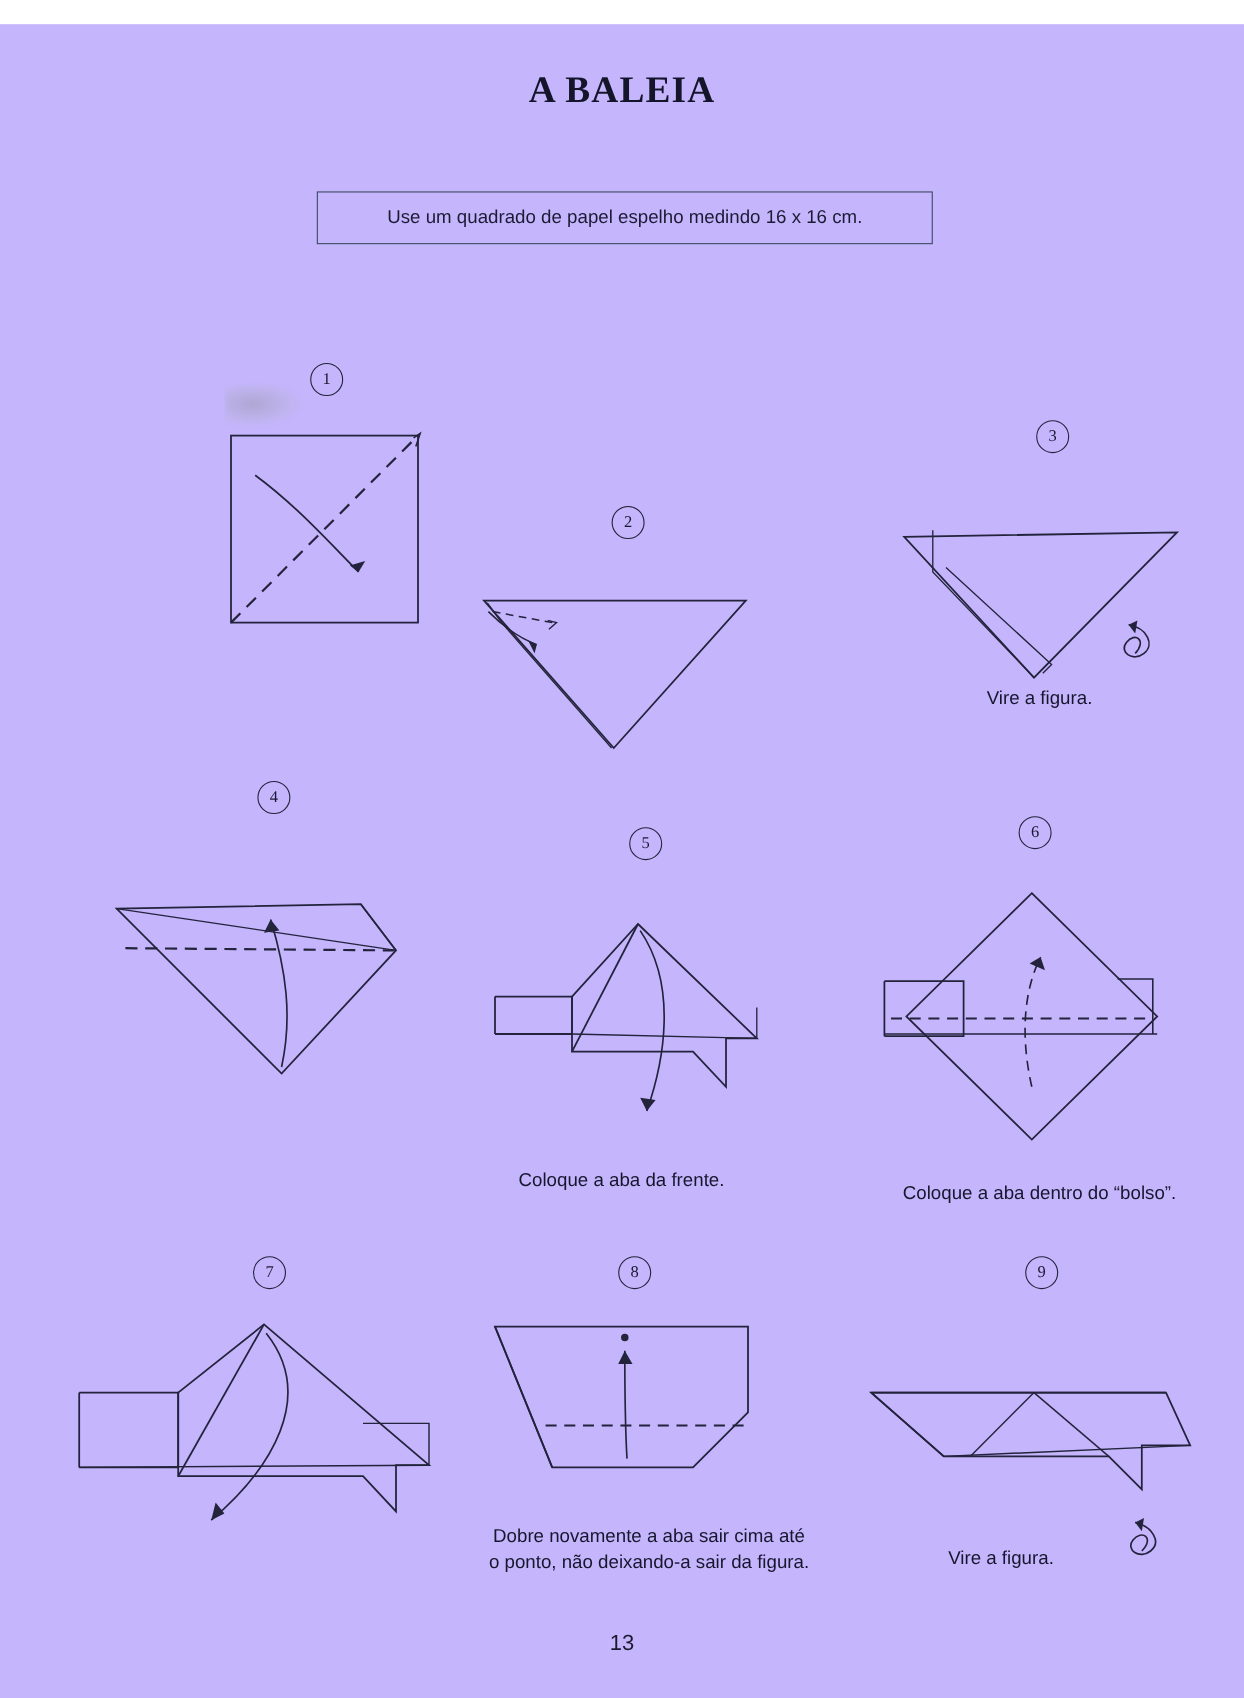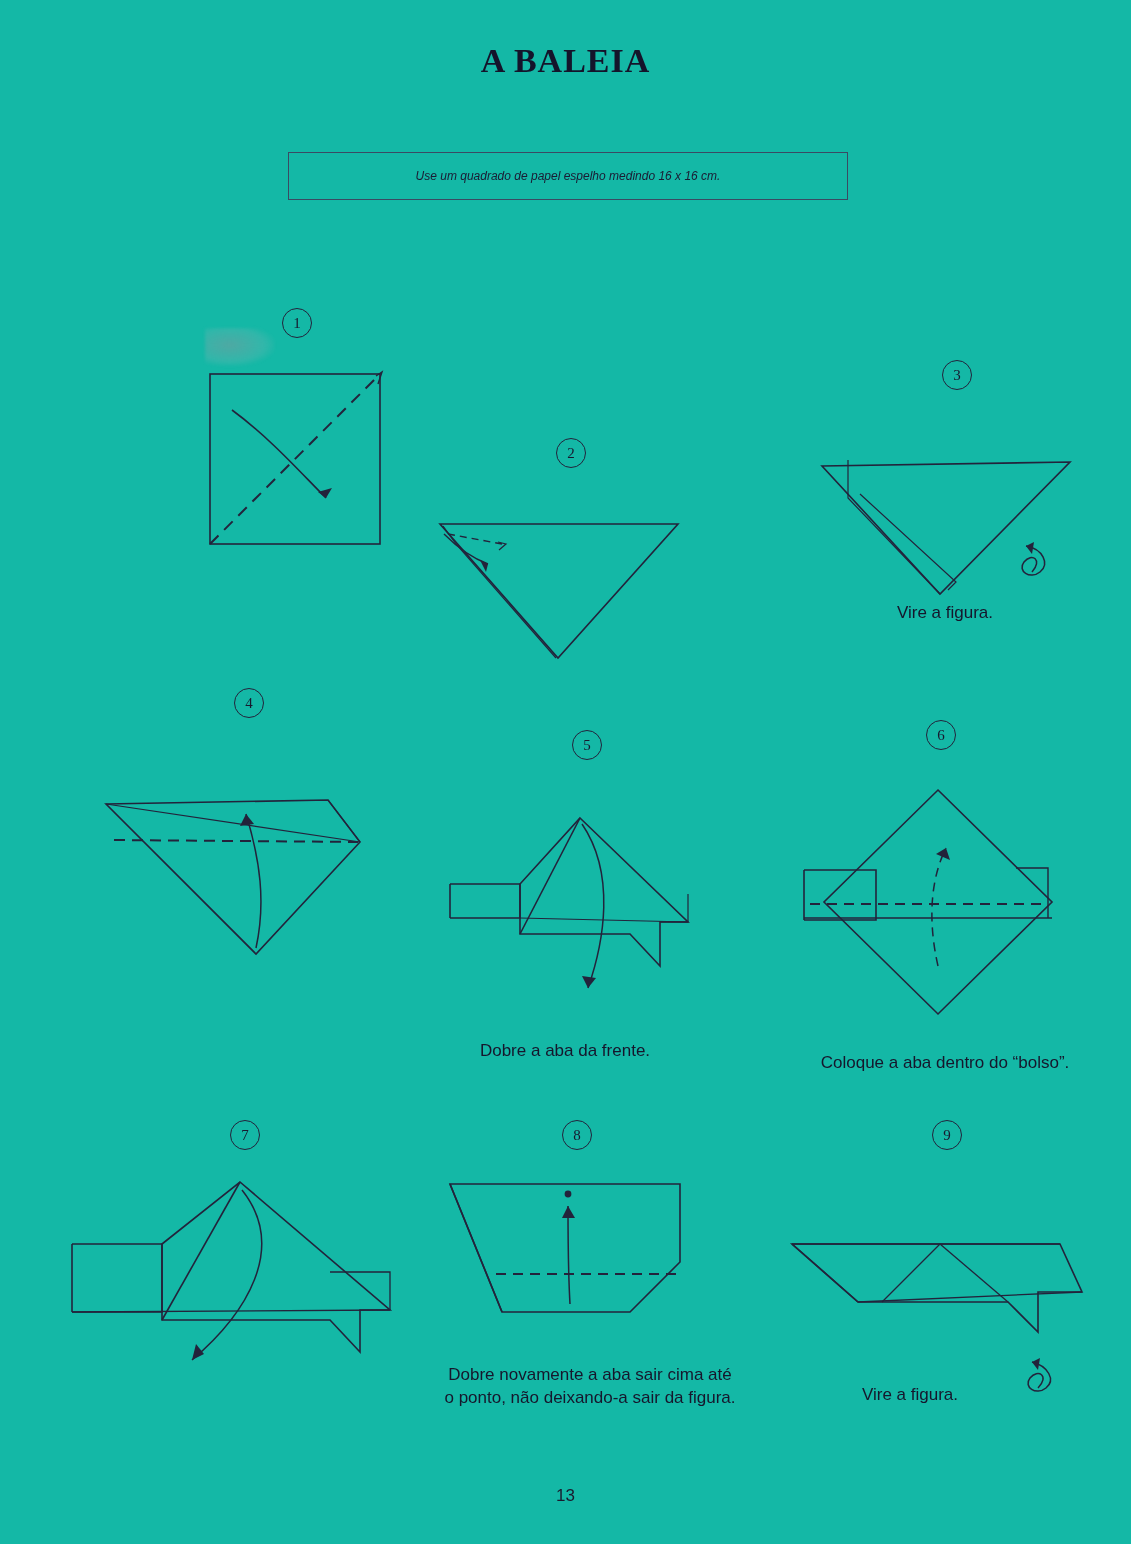--- a/index.html
+++ b/index.html
@@ -11,21 +11,22 @@
     width: 1131px;
     height: 1544px;
     position: relative;
     font-family: "Liberation Sans", sans-serif;
     color: #1a1a2e;
     overflow: hidden;
   }
   .page {
     position: absolute;
     inset: 0;
-    background: #14b8a6;
+    background: #c4b5fd;
+    margin-top: 22px;
   }
   #title {
     position: absolute;
     top: 42px;
     left: 0;
     width: 100%;
     text-align: center;
     font-family: "Liberation Serif", serif;
     font-weight: bold;
     font-size: 34px;
@@ -38,22 +39,21 @@
     left: 288px;
     width: 560px;
     height: 48px;
     border: 1px solid #3a4a63;
     box-sizing: border-box;
     display: flex;
     align-items: center;
     justify-content: center;
   }
   #material-box .txt {
-    font-style: italic;
-    font-size: 12px;
+    font-size: 17px;
     color: #1b1b33;
   }
   .step {
     position: absolute;
   }
   .stepnum {
     position: absolute;
     width: 28px;
     height: 28px;
     border: 1.3px solid #23233b;
@@ -72,21 +72,21 @@
     color: #16162c;
     text-align: center;
     line-height: 1.35;
   }
   #page-number {
     position: absolute;
     left: 0;
     width: 100%;
     bottom: 38px;
     text-align: center;
-    font-size: 17px;
+    font-size: 20px;
     color: #1a1a2e;
   }
   svg { display: block; overflow: visible; }
   .smudge {
     position: absolute;
     left: 205px;
     top: 328px;
     width: 70px;
     height: 38px;
     background: radial-gradient(ellipse at 35% 45%, rgba(150,150,160,0.45) 0%, rgba(180,180,190,0.18) 55%, rgba(255,255,255,0) 75%);
@@ -158,21 +158,21 @@
     <svg width="330" height="250" viewBox="0 0 330 250" style="position:absolute; left:0; top:40px;">
       <polyline points="30,122 100,122 100,156 30,156" fill="none" stroke="#23233b" stroke-width="1.6"></polyline>
       <polyline points="30,122 30,156" fill="none" stroke="#23233b" stroke-width="1.6"></polyline>
       <polygon points="160,56 268,160 240,160 240,204 210,172 100,172 100,122" fill="none" stroke="#23233b" stroke-width="1.6"></polygon>
       <line x1="100" y1="172" x2="160" y2="56" stroke="#23233b" stroke-width="1.6"></line>
       <polyline points="240,160 268,160 268,132" fill="none" stroke="#23233b" stroke-width="1.2"></polyline>
       <line x1="100" y1="156" x2="268" y2="160" stroke="#23233b" stroke-width="1.2"></line>
       <path d="M162,62 C196,112 184,180 168,226" fill="none" stroke="#23233b" stroke-width="1.5"></path>
       <polygon points="168,226 176,216 162,214" fill="#23233b"></polygon>
     </svg>
-    <div class="caption" style="left:-20px; top:318px; width:330px;">Dobre a aba da frente.</div>
+    <div class="caption" style="left:-20px; top:318px; width:330px;">Coloque a aba da frente.</div>
   </div>
 
   <div class="step" style="left:780px; top:712px; width:330px; height:370px;">
     <div class="stepnum" style="left:146px; top:8px;">6</div>
     <svg width="330" height="290" viewBox="0 0 330 290" style="position:absolute; left:0; top:40px;">
       <polygon points="158,38 272,150 158,262 44,150" fill="none" stroke="#23233b" stroke-width="1.6"></polygon>
       <polyline points="24,118 96,118 96,168 24,168" fill="none" stroke="#23233b" stroke-width="1.6"></polyline>
       <line x1="24" y1="118" x2="24" y2="168" stroke="#23233b" stroke-width="1.6"></line>
       <polyline points="236,116 268,116 268,166" fill="none" stroke="#23233b" stroke-width="1.4"></polyline>
       <line x1="24" y1="166" x2="272" y2="166" stroke="#23233b" stroke-width="1.4"></line>

